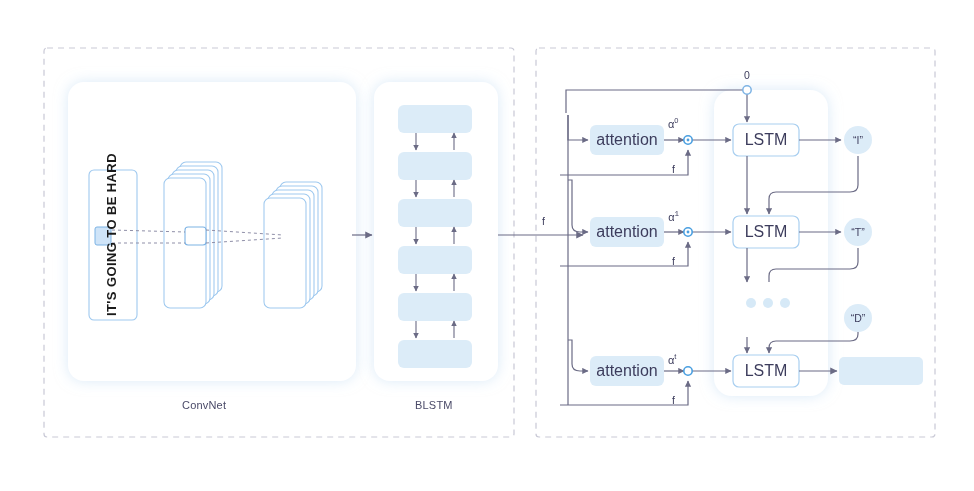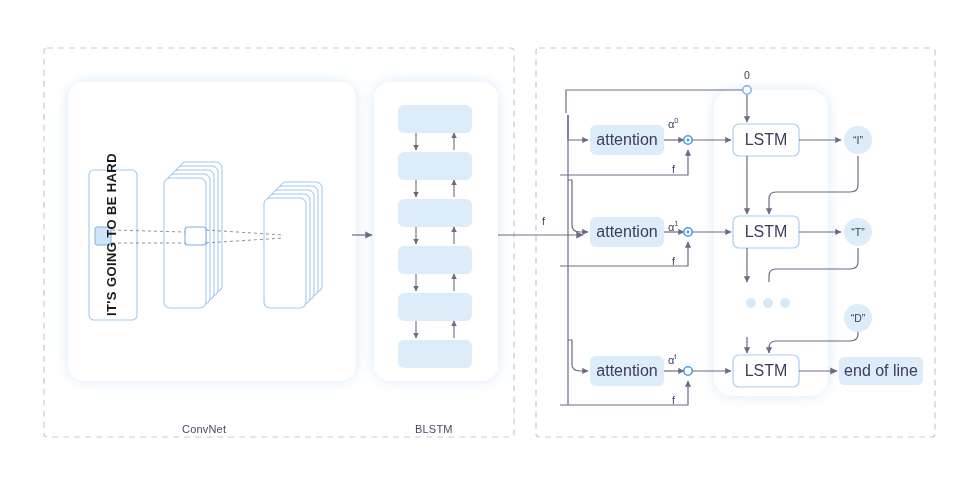--- a/index.html
+++ b/index.html
@@ -28,21 +28,20 @@
   .lbl {
     position: absolute;
     font-family: "Liberation Sans", sans-serif;
     color: #4a4a68;
     white-space: nowrap;
   }
   .caption {
     font-size: 11px;
     color: #4a4a68;
     letter-spacing: 0.2px;
-    margin-top: 24px;
   }
   .boxlabel {
     font-size: 16px;
     color: #3c3c5c;
   }
   .edgelabel {
     font-size: 10.5px;
     color: #3c3c5c;
     font-style: normal;
   }
@@ -237,34 +236,33 @@
 
   <div class="lbl edgelabel" style="left:744px; top:69px;">0</div>
 
   <div class="lbl boxlabel bind-center" style="left:590px; top:125px; width:74px; height:30px;">attention</div>
   <div class="lbl boxlabel bind-center" style="left:590px; top:217px; width:74px; height:30px;">attention</div>
   <div class="lbl boxlabel bind-center" style="left:590px; top:356px; width:74px; height:30px;">attention</div>
 
   <div class="lbl alphalabel" style="left:668px; top:116px;text-align:center;">
     <span>α</span><sup>0</sup>
   </div>
-  <div class="lbl alphalabel" style="left:668px; top:219px;">
+  <div class="lbl alphalabel" style="left:668px; top:210px;font-family:Liberation Mono, monospace;">
     <span>α</span><sup>1</sup>
   </div>
   <div class="lbl alphalabel" style="left:668px; top:352px;">
     <span>α</span><sup>t</sup>
   </div>
 
   <div class="lbl edgelabel" style="left:672px; top:163px;">f</div>
   <div class="lbl edgelabel" style="left:672px; top:255px;">f</div>
   <div class="lbl edgelabel" style="left:672px; top:394px;">f</div>
 
   <div class="lbl boxlabel bind-center" style="left:733px; top:124px; width:66px; height:32px;">LSTM</div>
   <div class="lbl boxlabel bind-center" style="left:733px; top:216px; width:66px; height:32px;">LSTM</div>
   <div class="lbl boxlabel bind-center" style="left:733px; top:355px; width:66px; height:32px;">LSTM</div>
 
   <div class="lbl circlelabel bind-center" style="left:844px; top:126px; width:28px; height:28px;">“I”</div>
   <div class="lbl circlelabel bind-center" style="left:844px; top:218px; width:28px; height:28px;">“T”</div>
   <div class="lbl circlelabel bind-center" style="left:844px; top:304px; width:28px; height:28px;">“D”</div>
 
-  <div class="lbl boxlabel bind-center" style="left:839px; top:357px; width:84px; height:28px;">end of line</div>
 
 </div>
 
 </body></html>

